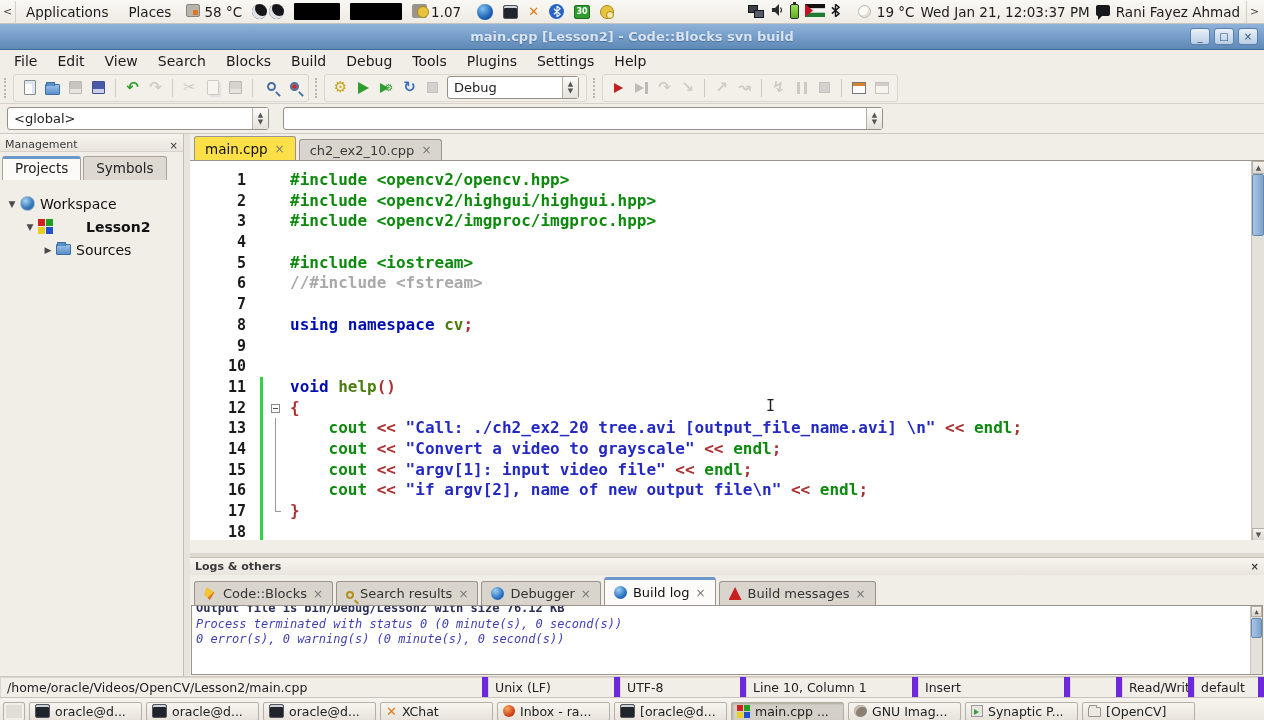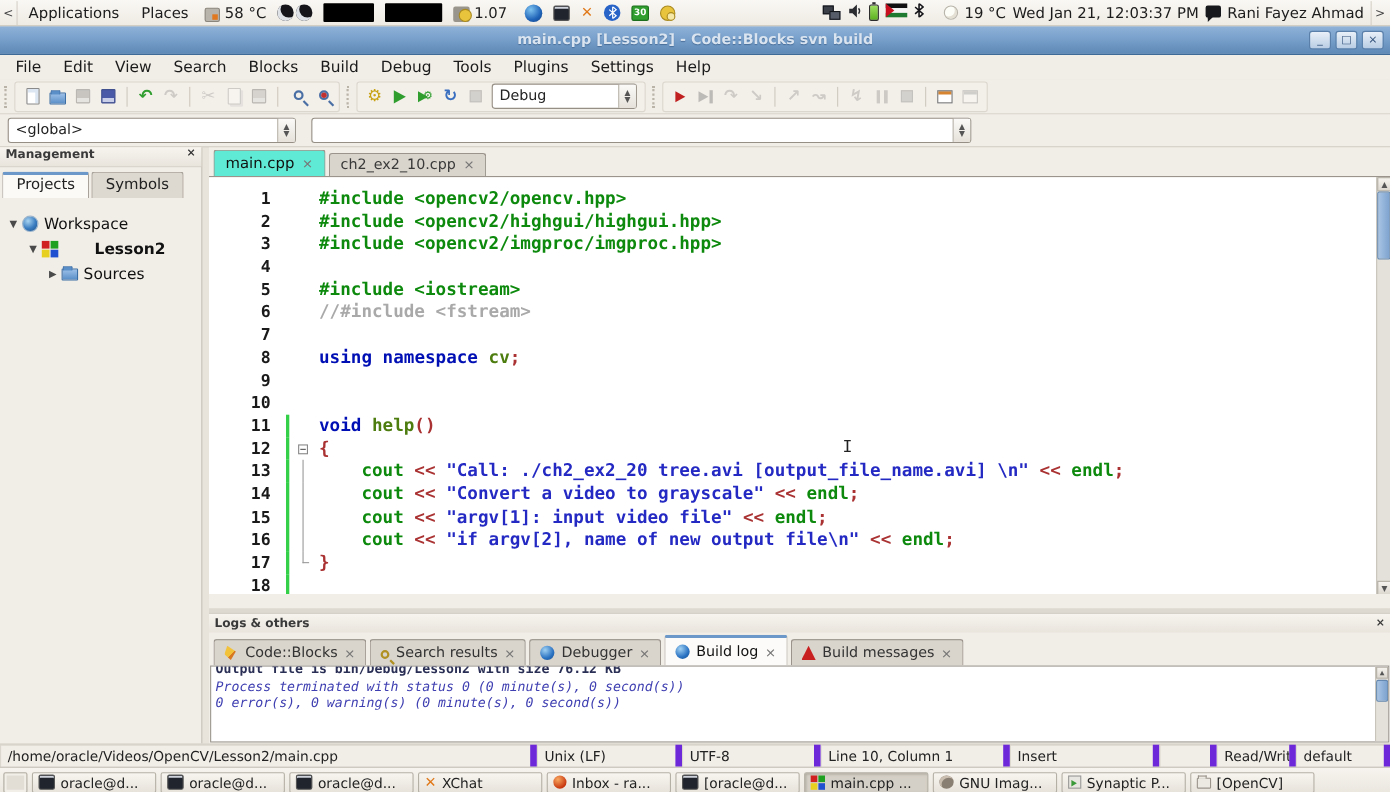--- a/index.html
+++ b/index.html
@@ -4,21 +4,21 @@
 <style>
   * { margin:0; padding:0; box-sizing:border-box; }
   html,body { width:1264px; height:720px; overflow:hidden; font-family:"DejaVu Sans", sans-serif; background:#e8e4dc; }
   .abs { position:absolute; }
   #stage { position:relative; width:1264px; height:720px; }
 
   
   #top-panel { top:0; left:0; width:1264px; height:24px; background:linear-gradient(#faf8f4,#eeebe4); border-bottom:1px solid #c8c3ba; display:flex; align-items:center; font-size:13.5px; color:#1c1c1c; }
   .tp-btn { width:16px; height:22px; display:flex; align-items:center; justify-content:center; border-right:1px solid #d5d0c7; color:#444; font-size:11px; }
   .tp-menu { padding:0 10px; height:24px; display:flex; align-items:center; }
-  .tp-item { display:flex; align-items:flex-end; gap:4px; padding:0 5px; }
+  .tp-item { display:flex; align-items:flex-start; gap:4px; padding:0 5px; }
   .tp-right { margin-left:auto; display:flex; align-items:center; gap:6px; padding-right:2px; }
   .chip { width:14px; height:13px; background:#b9b4ab; border:1px solid #8b867d; border-radius:2px; position:relative; }
   .chip::after { content:""; position:absolute; right:1px; bottom:1px; width:5px; height:5px; background:#e07820; }
   .gauge { width:15px; height:15px; border-radius:50%; background:#16161a; box-shadow:inset 3px -3px 0 0 #dfe3e8; }
   .gauges { display:flex; }
   .gauges .gauge + .gauge { margin-left:-2px; }
   .redacted { width:46px; height:17px; background:#000; border-radius:1px; }
   .coin { width:15px; height:14px; background:#9a958c; border-radius:2px; position:relative; }
   .coin::after { content:""; position:absolute; left:5px; top:2px; width:10px; height:10px; border-radius:50%; background:#e8c33c; border:1px solid #a98a1f; }
   .globe { width:16px; height:16px; border-radius:50%; background:radial-gradient(circle at 35% 30%, #7ec3f0 0%, #1f63b8 60%, #123f7a 100%); }
@@ -76,39 +76,39 @@
   .combo .val { flex:1; padding:0 6px; white-space:nowrap; overflow:hidden; }
   .combo .stepper { width:16px; height:100%; border-left:1px solid #b5b0a6; display:flex; flex-direction:column; align-items:center; justify-content:center; font-size:7px; color:#555; line-height:0.9; background:linear-gradient(#fbfaf8,#e6e2da); }
 
   
   #symbolbar { top:104px; left:0; width:1264px; height:30px; background:#f1ede7; border-bottom:1px solid #cfc9bf; display:flex; align-items:center; gap:14px; padding-left:7px; }
   #scope-combo { width:262px; }
   #func-combo { width:600px; }
 
   
   #mgmt { top:134px; left:0; width:184px; height:542px; background:#f1ede7; border-right:1px solid #c4beb4; }
-  #mgmt-header { height:18px; display:flex; align-items:flex-start; font-size:11px; font-weight:bold; color:#3a3a3a; padding:0 5px; background:linear-gradient(#f7f4ef,#e9e5dd); border-bottom:1px solid #d8d3ca; }
+  #mgmt-header { height:18px; display:flex; align-items:flex-end; font-size:11px; font-weight:normal; color:#3a3a3a; padding:0 5px; background:linear-gradient(#f7f4ef,#e9e5dd); border-bottom:1px solid #d8d3ca; }
   #mgmt-close { margin-left:auto; font-size:10px; color:#333; }
   .mgmt-tabs { display:flex; padding:4px 2px 0 2px; height:28px; }
   .mtab { font-size:13.5px; color:#222; padding:3px 12px 2px; border:1px solid #a8a29a; border-bottom:none; background:#ddd8d0; border-radius:3px 3px 0 0; margin-right:2px; }
   .mtab.active { background:#fbfaf7; border-top:3px solid #6b98c8; padding-top:1px; }
   #mgmt-tree { padding-top:12px; font-size:14px; color:#111; }
   .tree-row { display:flex; align-items:center; height:23px; }
   .tw-exp { width:12px; text-align:center; font-size:9px; color:#4a4a4a; }
   .tw-ic { margin:0 5px 0 2px; }
   .ic-globe { width:15px; height:15px; border-radius:50%; background:radial-gradient(circle at 35% 30%, #a8d4f0 0%, #3a7cc0 55%, #1d4f86 100%); border:1px solid #9ab4cc; }
   .ic-blocks { width:15px; height:15px; display:grid; grid-template-columns:7px 7px; grid-template-rows:7px 7px; gap:1px; }
   .ic-blocks i:nth-child(1){background:#d02020;} .ic-blocks i:nth-child(2){background:#20a020;}
   .ic-blocks i:nth-child(3){background:#e8d020;} .ic-blocks i:nth-child(4){background:#2050d0;}
   .bold { font-weight:bold;margin-left:28px; }
 
   #editor { top:134px; left:190px; width:1074px; height:419px; background:#f1ede7; }
   .ed-tabs { display:flex; height:26px; padding:3px 4px 0; align-items:flex-end; }
   .edtab { display:flex; align-items:center; gap:7px; font-size:13.5px; padding:3px 10px; border:1px solid #9a948c; border-bottom:none; border-radius:3px 3px 0 0; margin-right:3px; }
-  .edtab.active { background:#5eead4; color:#111; height:24px; }
+  .edtab.active { background:#fde047; color:#111; height:24px; }
   .edtab.inactive { background:#d9d4cc; color:#3a3a3a; height:21px; font-size:13px; }
   .tab-x { font-size:12px; color:#777; }
   #code-wrap { position:relative; width:1074px; height:380px; background:#fff; border-top:1px solid #9a948c; overflow:hidden; }
   #code-lines { position:absolute; top:9px; left:0; width:1050px; }
   .cl { display:flex; height:20.7px; line-height:20.7px; font-family:"DejaVu Sans Mono",monospace; font-size:16px; font-weight:bold; white-space:pre; }
   .ln { width:66px; text-align:right; padding-right:10px; color:#1a1a1a; font-size:15px; }
   .cb { width:12px; position:relative; }
   .cb.on::after { content:""; position:absolute; left:4px; top:0; bottom:0; width:3px; background:#35d04a; }
   .fold { width:16px; position:relative; }
   .fold-box { position:absolute; left:3px; top:6px; width:9px; height:9px; border:1px solid #888; background:#fff; }
@@ -524,21 +524,21 @@
         <div class="v-thumb"></div>
       </div>
     </div>
   </div>
 
   <div id="statusbar" class="abs">
       <div class="sb-cell" style="width: 488px;">/home/oracle/Videos/OpenCV/Lesson2/main.cpp</div>
       <div class="sb-cell" style="width: 132px;">Unix (LF)</div>
       <div class="sb-cell" style="width: 126px;">UTF-8</div>
       <div class="sb-cell" style="width: 172px;">Line 10, Column 1</div>
-      <div class="sb-cell" style="width: 136px;">Insert</div>
+      <div class="sb-cell" style="width: 152px;">Insert</div>
       <div class="sb-cell" style="width: 52px;"></div>
       <div class="sb-cell" style="width: 72px;">Read/Write</div>
       <div class="sb-cell" style="flex: 1 1 0%;">default</div>
     </div>
 
   <div id="taskbar" class="abs">
     <div class="show-desktop"></div>
     <div id="task-items" style="display:flex;gap:4px">
         <div class="task-btn">
           <span class="tk-ic term-ic"></span>

